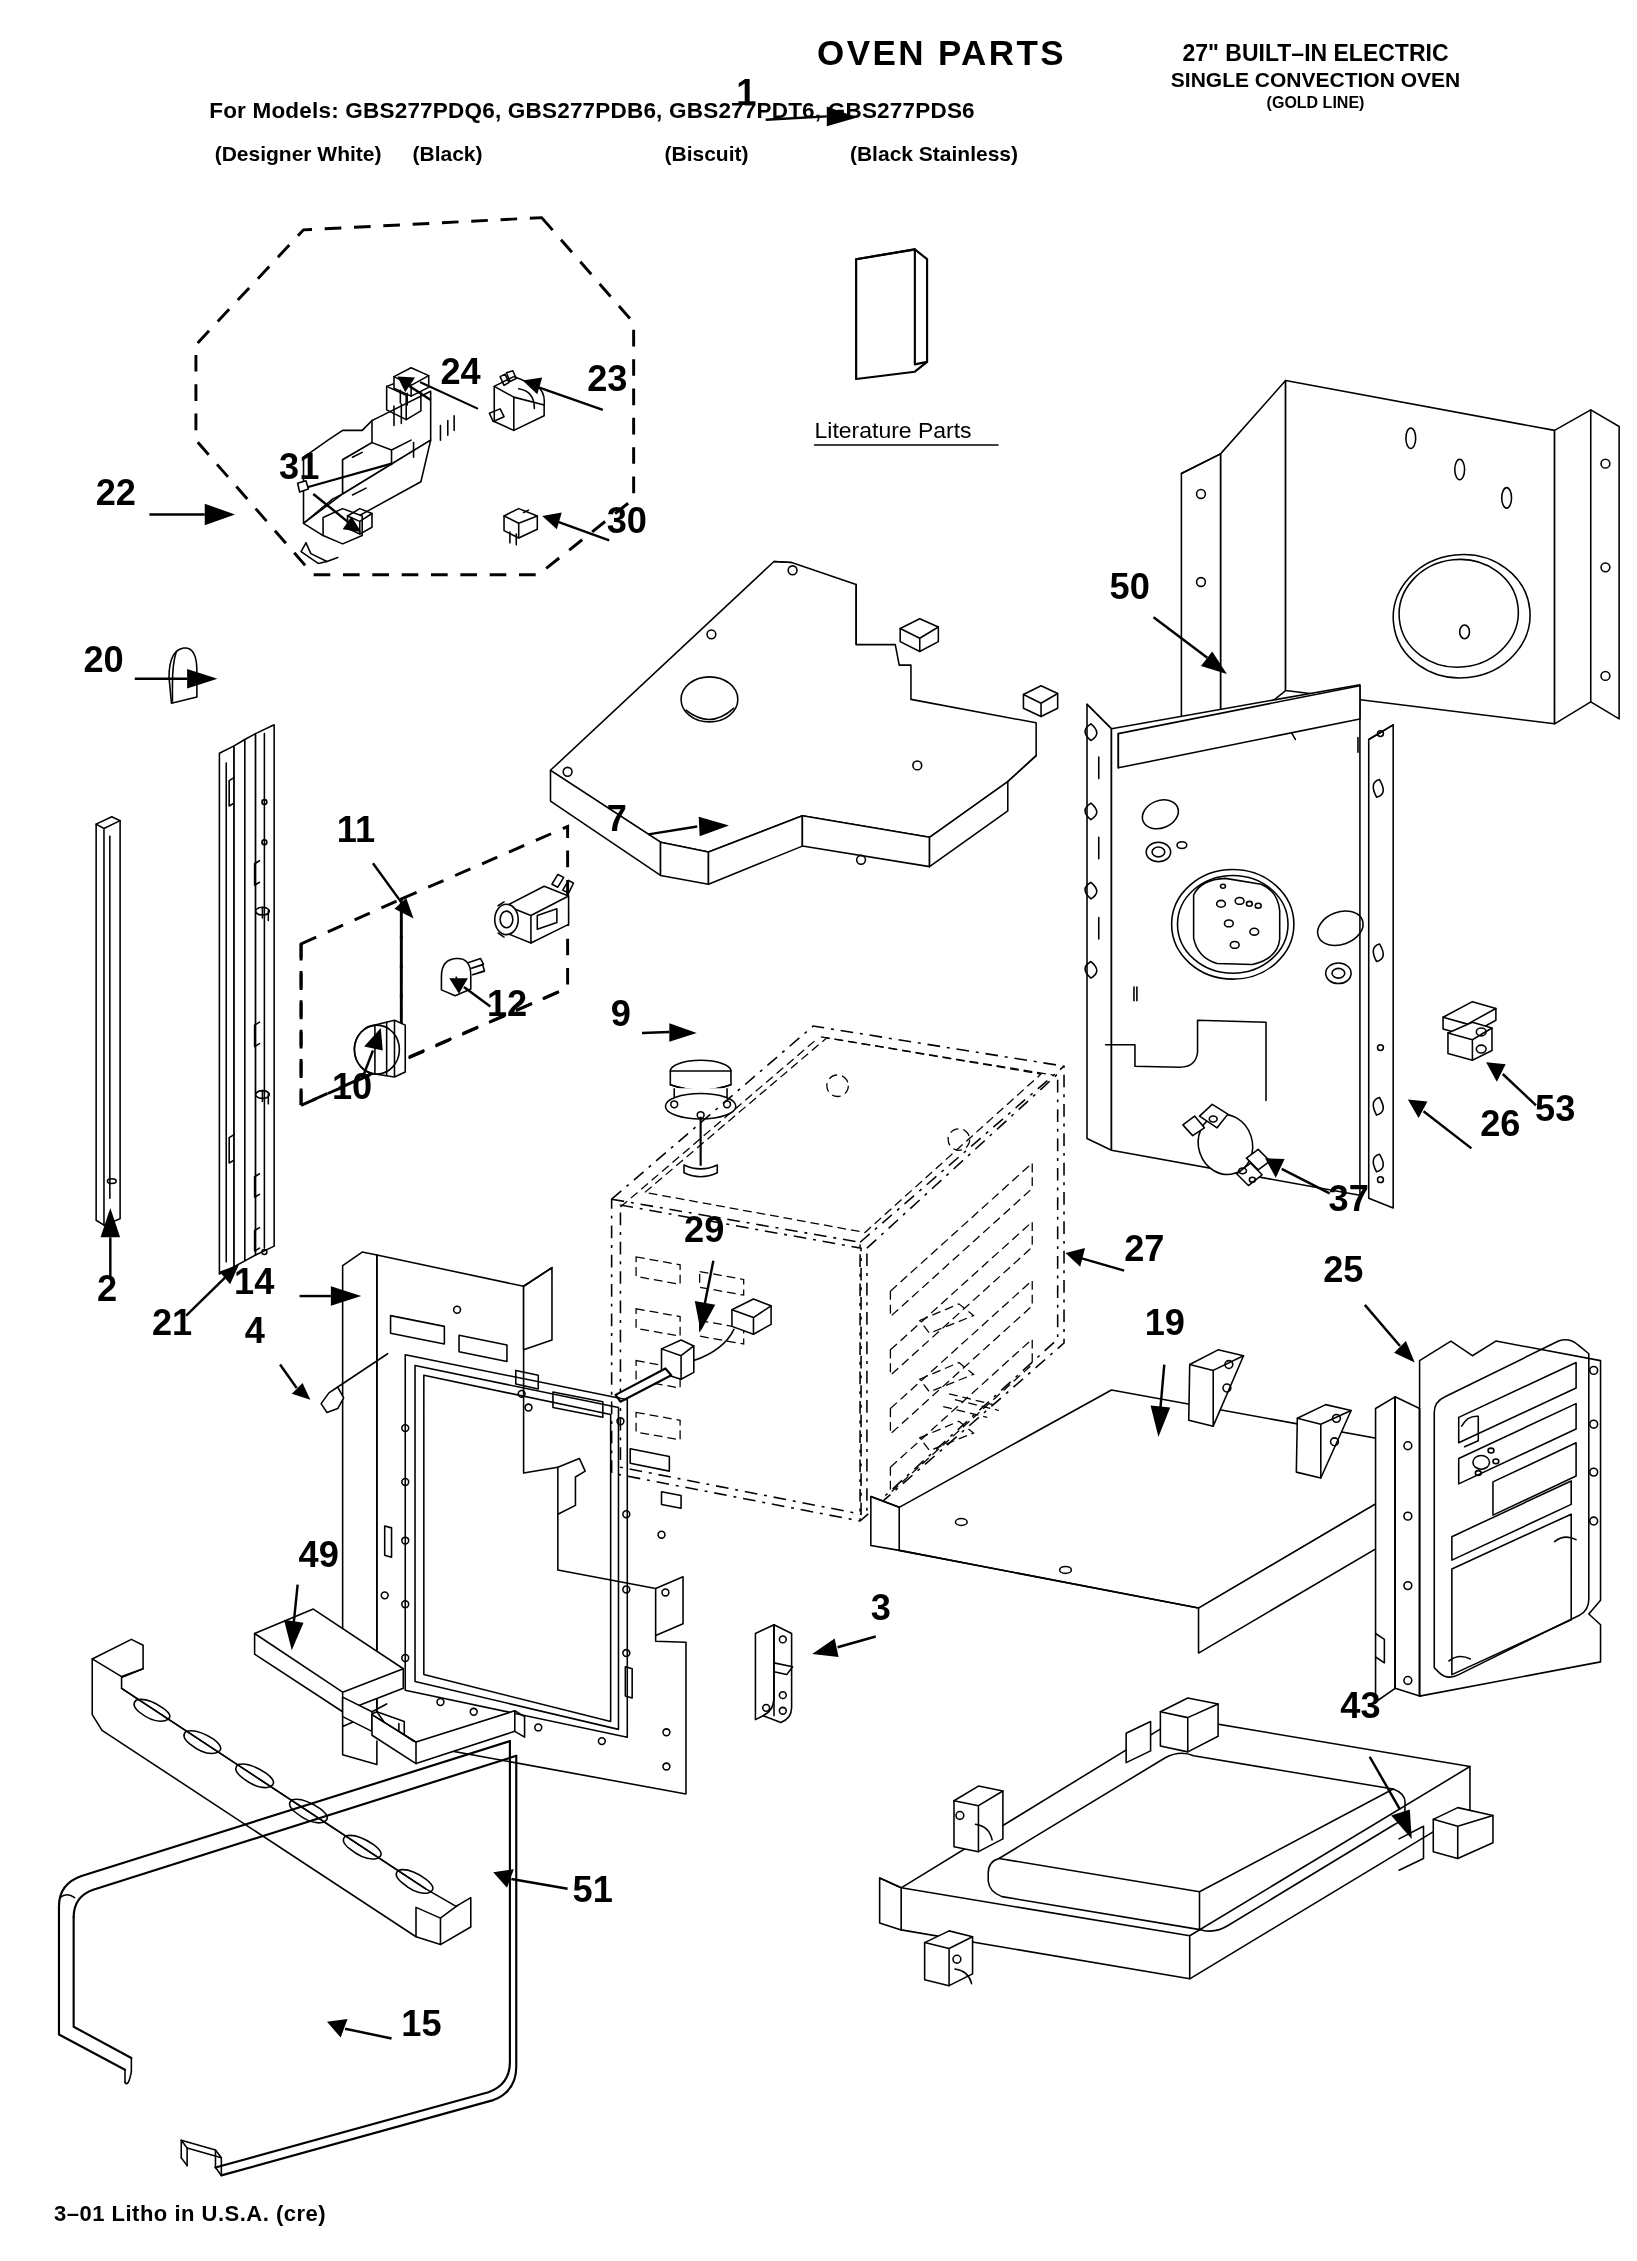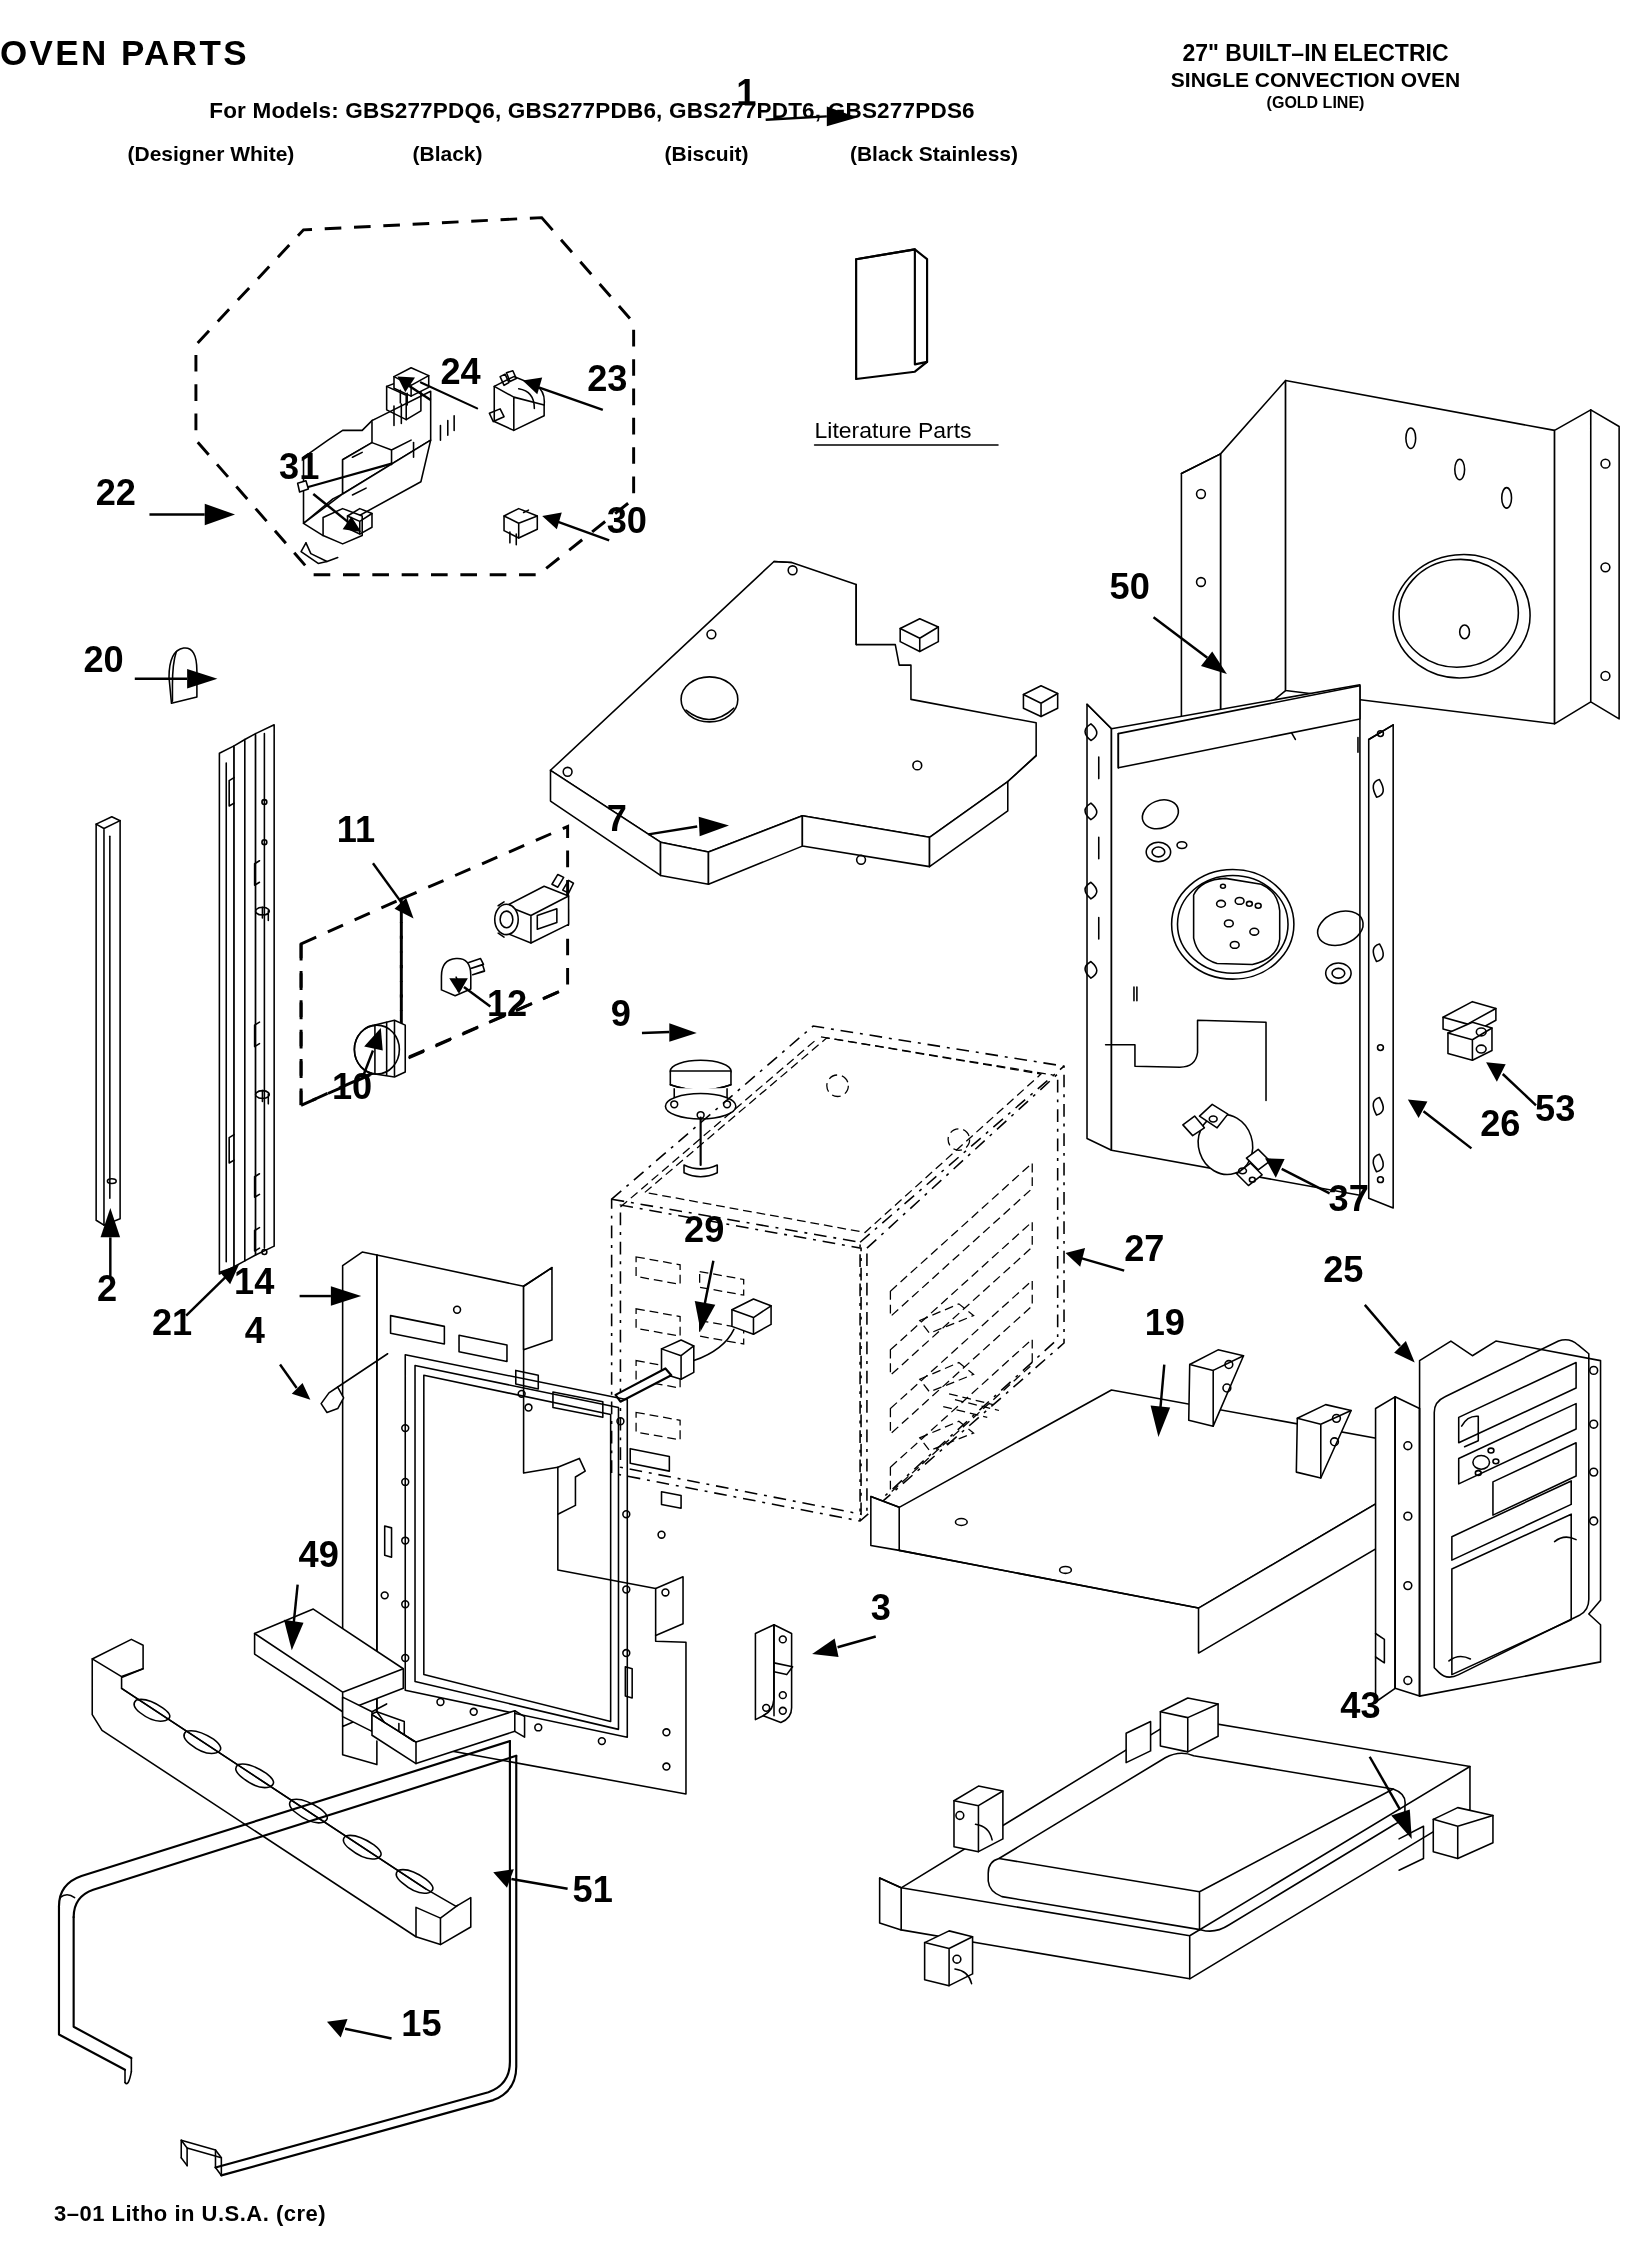--- a/index.html
+++ b/index.html
@@ -5,33 +5,33 @@
   html,body{margin:0;padding:0;background:#fff;}
   body{
     width:1638px;height:2261px;position:relative;overflow:hidden;
     font-family:"Liberation Sans", sans-serif;color:#000;
   }
   .sheet{position:absolute;inset:0;background:#fff;}
 
   
   .hdr{position:absolute;top:0;left:0;width:1638px;height:196px;}
   .title{
-    position:absolute;left:0;top:33px;width:1066px;text-align:left;
+    position:absolute;left:0;top:33px;width:1066px;text-align:right;
     font-size:35px;font-weight:bold;letter-spacing:2.4px;
   }
   .models{
     position:absolute;left:0;top:98px;width:1184px;text-align:center;
     font-size:22.5px;font-weight:bold;letter-spacing:0.2px;white-space:nowrap;
   }
   .colorsrow{
     position:absolute;left:0;top:142px;width:1184px;text-align:center;
     font-size:21px;font-weight:bold;white-space:nowrap;
   }
   .colorsrow span{display:inline-block;}
-  .c1{width:254px;text-align:left;}
+  .c1{width:254px;text-align:right;}
   .c2{width:132px;text-align:center;}
   .c3{width:210px;text-align:center;margin-left:88px;}
   .c4{width:245px;text-align:center;}
 
   .rhdr{position:absolute;right:78px;top:39px;text-align:center;width:489px;}
   .rhdr div{font-weight:bold;line-height:1.22;}
   .rh1{font-size:23px;}
   .rh2{font-size:21px;}
   .rh3{font-size:16px;}
 

